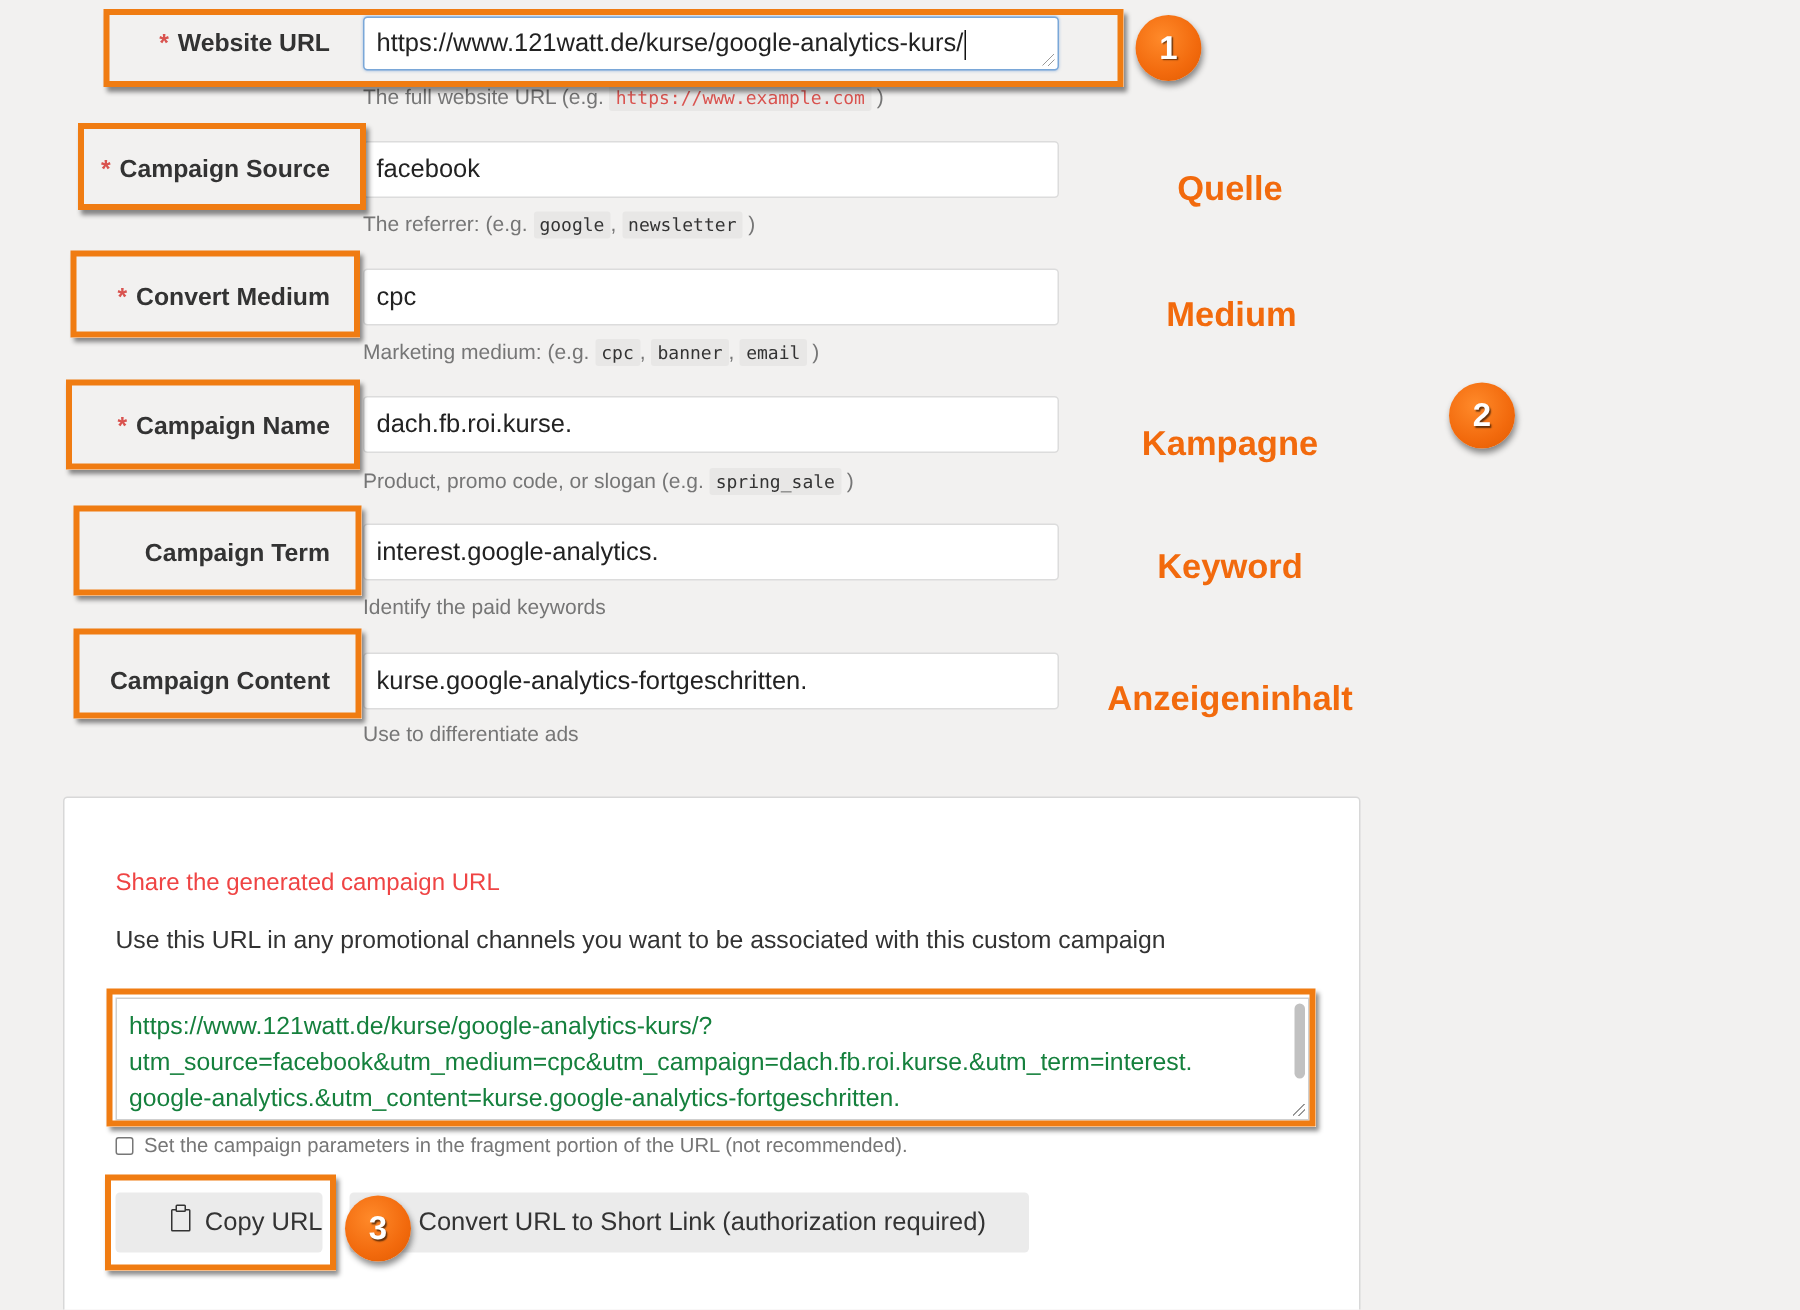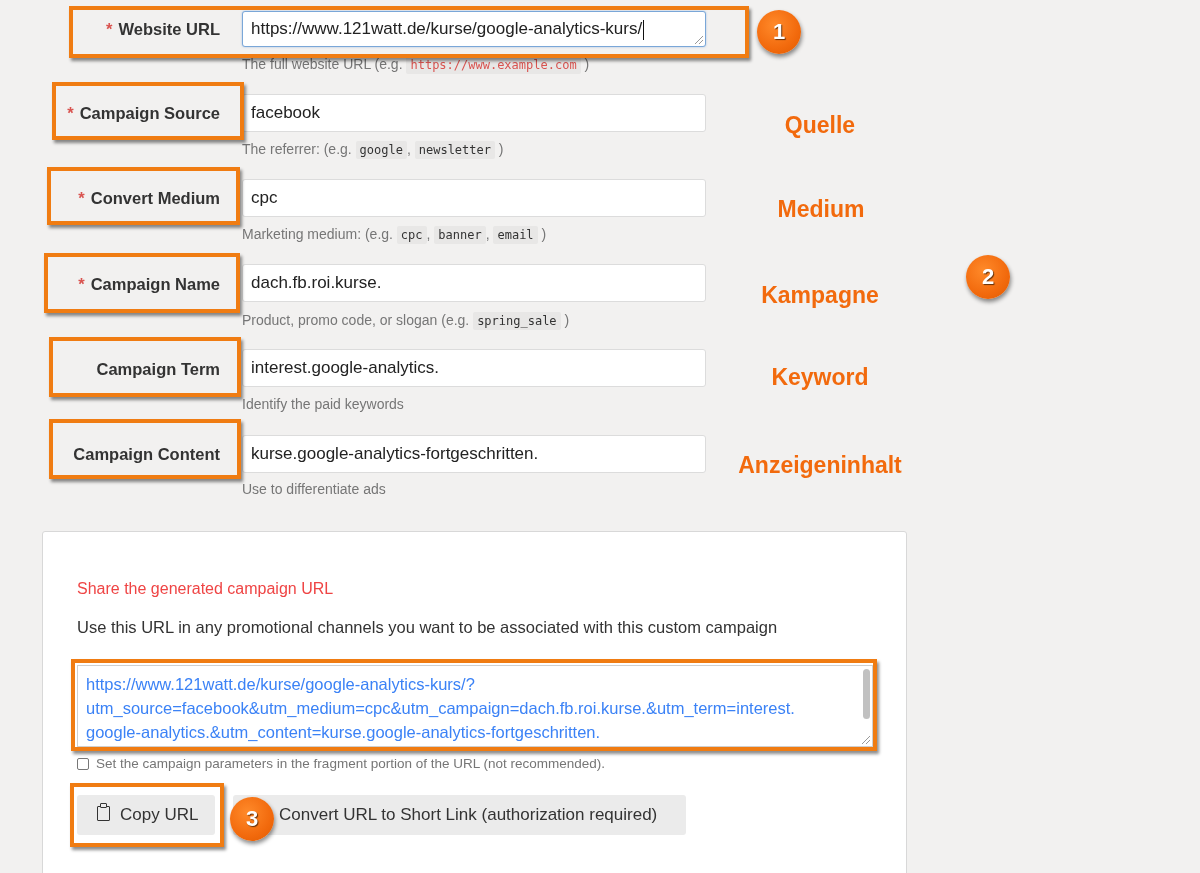--- a/index.html
+++ b/index.html
@@ -151,21 +151,21 @@
       left: 34px;
       top: 133px;
       width: 796px;
       height: 82px;
       background: #fff;
       border: 1px solid #cfcfcf;
       box-sizing: border-box;
       padding: 6px 26px 6px 8px;
       font-size: 16.5px;
       line-height: 24px;
-      color: #3b82f6;
+      color: #15803d;
       overflow: hidden;
     }
     .url-line { white-space: nowrap; display: block; }
     .scrollbar {
       position: absolute;
       right: 2px;
       top: 3px;
       width: 7px;
       height: 50px;
       background: #c1c1c1;
@@ -305,21 +305,21 @@
     <span class="url-line">google-analytics.&amp;utm_content=kurse.google-analytics-fortgeschritten.</span>
     <span class="scrollbar"></span>
     <span class="resize-grip"></span>
   </div>
 
   <label class="fragment-row">
     <span class="checkbox"></span>
     <span>Set the campaign parameters in the fragment portion of the URL (not recommended).</span>
   </label>
 
-  <div class="btn" style="left:34px; top:263px; width:138px; padding-left:20px;">
+  <div class="btn" style="left:34px; top:263px; width:138px; padding-left:20px;text-align:right;">
     <span class="clip-icon"></span><span>Copy URL</span>
   </div>
 
   <div class="btn" style="left:190px; top:263px; width:453px; padding-left:46px;">
     <span>Convert URL to Short Link (authorization required)</span>
   </div>
 </div>
 
 <div class="hl-box" style="left:71px; top:659px; width:806px; height:92px;"></div>
 <div class="hl-box" style="left:70px; top:783px; width:154px; height:64px;"></div>

